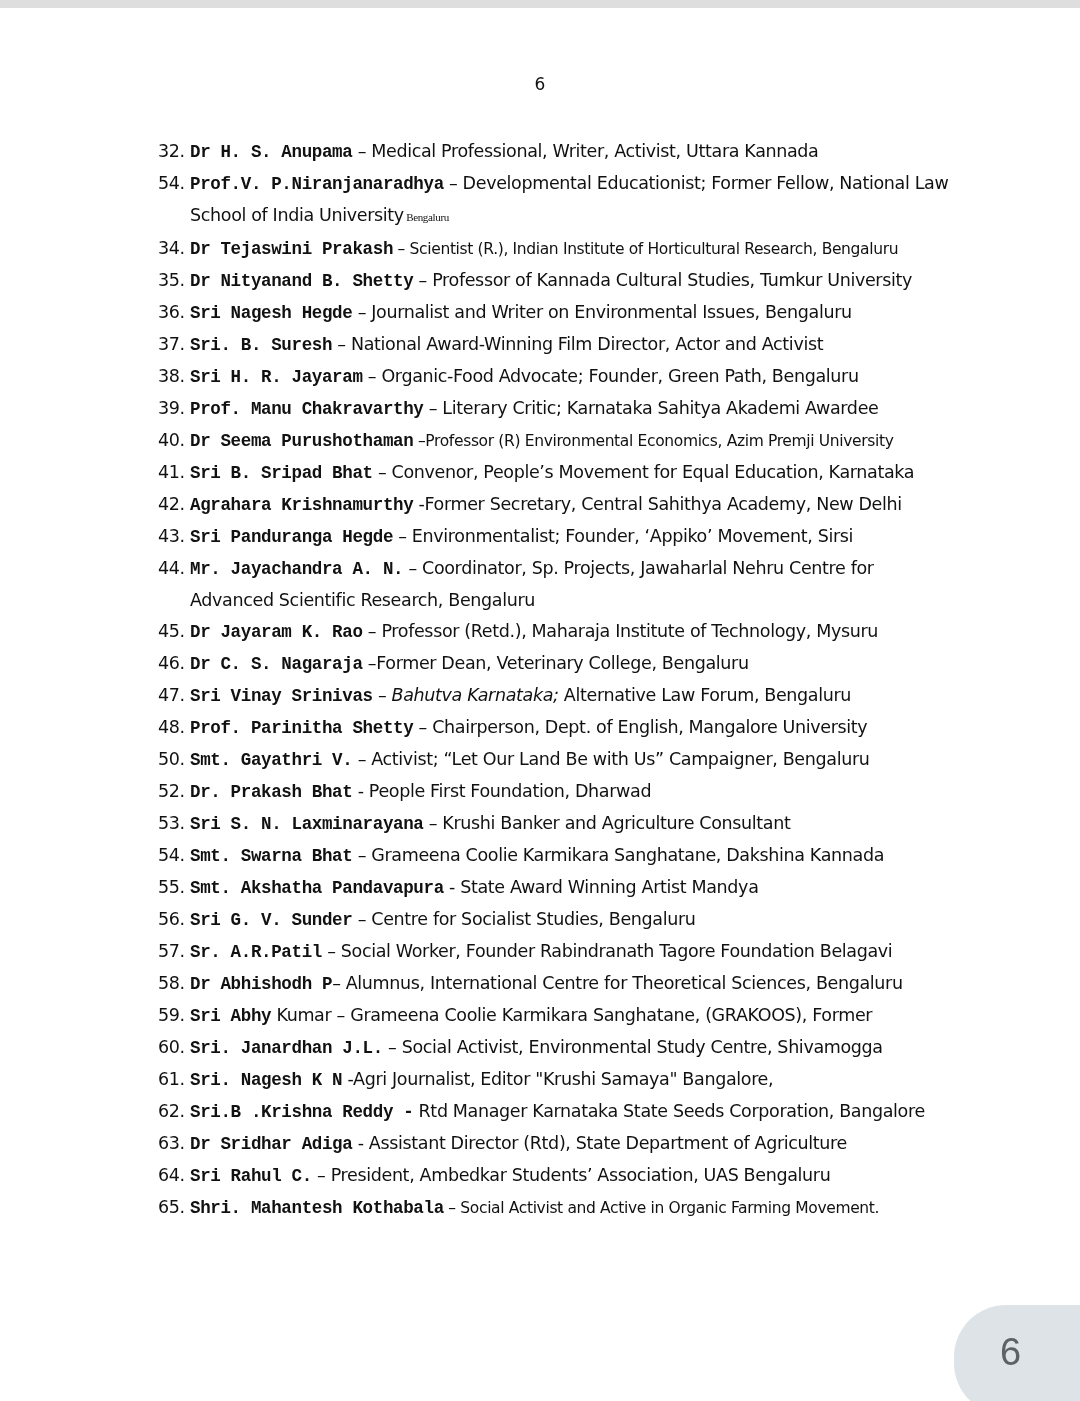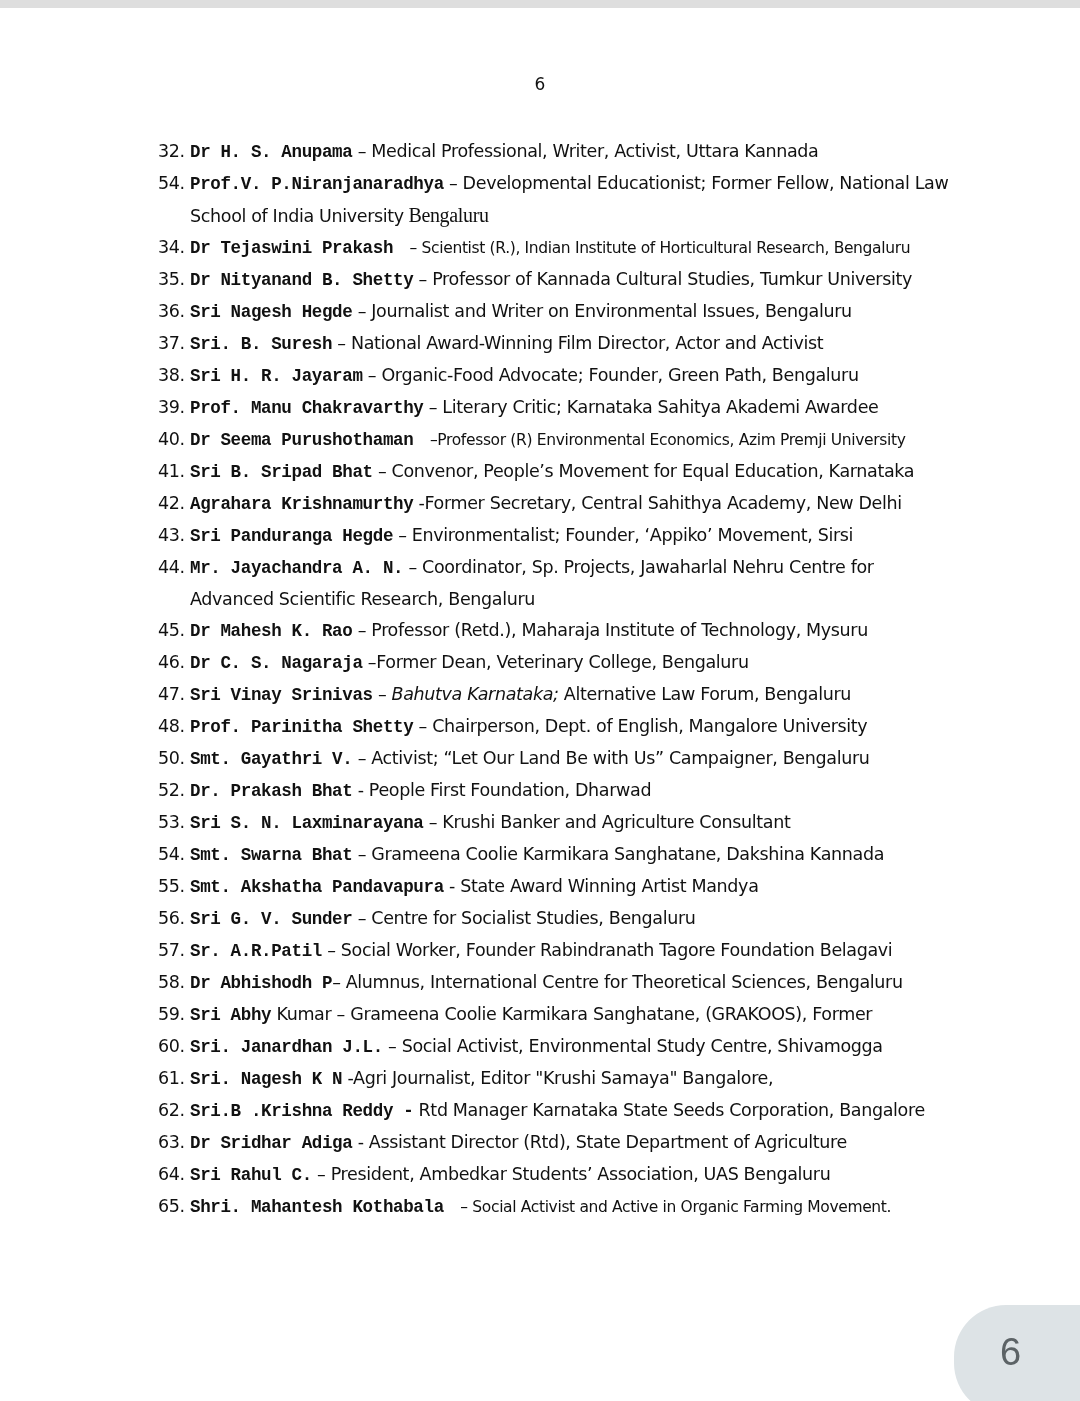--- a/index.html
+++ b/index.html
@@ -12,25 +12,25 @@
   .page-number-top {
     position: absolute; top: 74px; left: 0; width: 1080px; text-align: center;
     font-size: 17px; color: #111;
   }
   .list { position: absolute; left: 158px; top: 136px; width: 800px; margin: 0; padding: 0; list-style: none; }
   .entry {
     font-size: 17.5px; line-height: 31px; letter-spacing: -0.35px;
     white-space: nowrap; position: relative; padding-left: 32px;
   }
   .entry.wrap { white-space: normal; }
-  .entry.small-desc .desc { font-size: 15.5px; padding-left: 12px; }
+  .entry.small-desc .desc { font-size: 15.5px; }
   .num { position: absolute; left: 0; top: 0; width: 32px; }
   .name { font-weight: bold; font-family: Liberation Mono, monospace; }
   .desc em { font-style: italic; }
-  .serif-tail { font-family: "Liberation Serif", serif; font-size: 20px; }
+  .serif-tail { font-family: "Liberation Serif", serif; font-size: 11px; }
   .page-badge {
     position: absolute; left: 954px; top: 1305px; width: 160px; height: 110px;
     background: #dde3e6; border-radius: 52px 0 0 52px;
   }
   .page-badge span {
     position: absolute; left: 46px; top: 26px; font-size: 38px; color: #5c6366;
     font-family: "Liberation Sans", sans-serif;
   }
 </style>
 </head>
@@ -47,21 +47,21 @@
   <li class="entry"><span class="num">35.</span><span class="name">Dr Nityanand B. Shetty</span><span class="desc"> – Professor of Kannada Cultural Studies, Tumkur University</span></li>
   <li class="entry"><span class="num">36.</span><span class="name">Sri Nagesh Hegde</span><span class="desc"> – Journalist and Writer on Environmental Issues, Bengaluru</span></li>
   <li class="entry"><span class="num">37.</span><span class="name">Sri. B. Suresh</span><span class="desc"> – National Award-Winning Film Director, Actor and Activist</span></li>
   <li class="entry"><span class="num">38.</span><span class="name">Sri H. R. Jayaram</span><span class="desc"> – Organic-Food Advocate; Founder, Green Path, Bengaluru</span></li>
   <li class="entry"><span class="num">39.</span><span class="name">Prof. Manu Chakravarthy</span><span class="desc"> – Literary Critic; Karnataka Sahitya Akademi Awardee</span></li>
   <li class="entry small-desc"><span class="num">40.</span><span class="name">Dr Seema Purushothaman</span><span class="desc"> –Professor (R) Environmental Economics, Azim Premji University</span></li>
   <li class="entry"><span class="num">41.</span><span class="name">Sri B. Sripad Bhat</span><span class="desc"> – Convenor, People’s Movement for Equal Education, Karnataka</span></li>
   <li class="entry"><span class="num">42.</span><span class="name">Agrahara Krishnamurthy</span><span class="desc"> -Former Secretary, Central Sahithya Academy, New Delhi</span></li>
   <li class="entry"><span class="num">43.</span><span class="name">Sri Panduranga Hegde</span><span class="desc"> – Environmentalist; Founder, ‘Appiko’ Movement, Sirsi</span></li>
   <li class="entry wrap"><span class="num">44.</span><span class="name">Mr. Jayachandra A. N.</span><span class="desc"> – Coordinator, Sp. Projects, Jawaharlal Nehru Centre for Advanced Scientific Research, Bengaluru</span></li>
-  <li class="entry"><span class="num">45.</span><span class="name">Dr Mahesh K. Rao</span><span class="desc"> – Professor (Retd.), Maharaja Institute of Technology, Mysuru</span></li>
+  <li class="entry"><span class="num">45.</span><span class="name">Dr Jayaram K. Rao</span><span class="desc"> – Professor (Retd.), Maharaja Institute of Technology, Mysuru</span></li>
   <li class="entry"><span class="num">46.</span><span class="name">Dr C. S. Nagaraja</span><span class="desc"> –Former Dean, Veterinary College, Bengaluru</span></li>
   <li class="entry"><span class="num">47.</span><span class="name">Sri Vinay Srinivas</span><span class="desc"> – </span><span class="desc"><em>Bahutva Karnataka;</em></span><span class="desc"> Alternative Law Forum, Bengaluru</span></li>
   <li class="entry"><span class="num">48.</span><span class="name">Prof. Parinitha Shetty</span><span class="desc"> – Chairperson, Dept. of English, Mangalore University</span></li>
   <li class="entry"><span class="num">50.</span><span class="name">Smt. Gayathri V.</span><span class="desc"> – Activist; “Let Our Land Be with Us” Campaigner, Bengaluru</span></li>
   <li class="entry"><span class="num">52.</span><span class="name">Dr. Prakash Bhat</span><span class="desc"> - People First Foundation, Dharwad</span></li>
   <li class="entry"><span class="num">53.</span><span class="name">Sri S. N. Laxminarayana</span><span class="desc"> – Krushi Banker and Agriculture Consultant</span></li>
   <li class="entry"><span class="num">54.</span><span class="name">Smt. Swarna Bhat</span><span class="desc"> – Grameena Coolie Karmikara Sanghatane, Dakshina Kannada</span></li>
   <li class="entry"><span class="num">55.</span><span class="name">Smt. Akshatha Pandavapura</span><span class="desc"> - State Award Winning Artist Mandya</span></li>
   <li class="entry"><span class="num">56.</span><span class="name">Sri G. V. Sunder</span><span class="desc"> – Centre for Socialist Studies, Bengaluru</span></li>
   <li class="entry"><span class="num">57.</span><span class="name">Sr. A.R.Patil</span><span class="desc"> – Social Worker, Founder  Rabindranath Tagore Foundation  Belagavi</span></li>

